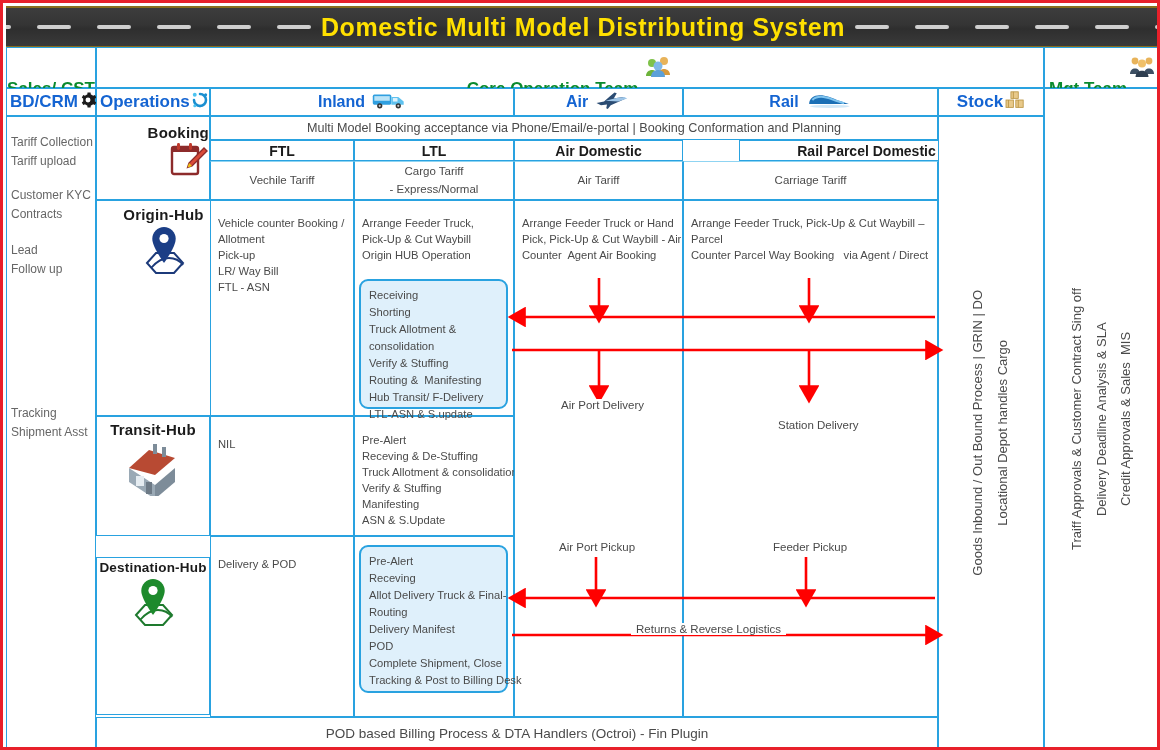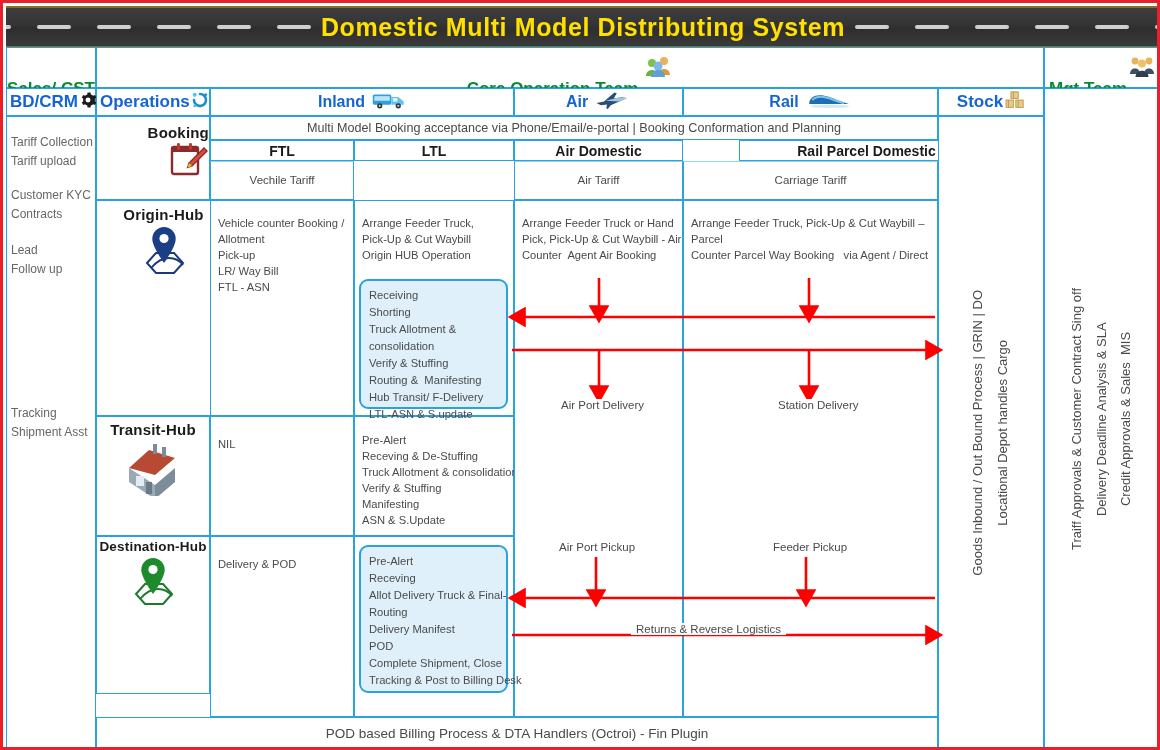--- a/index.html
+++ b/index.html
@@ -241,21 +241,21 @@
           <path d="M32 47l20-17v14L32 61z" fill="#7d8c99"></path>
           <rect x="13" y="38" width="8" height="10" fill="#e5ecf1"></rect>
           <rect x="23" y="44" width="6" height="12" fill="#6d7a86"></rect>
           <rect x="30" y="6" width="4" height="10" fill="#7d8c99"></rect>
           <rect x="39" y="9" width="4" height="10" fill="#7d8c99"></rect>
         </svg>
       </span>
     </div>
   </div>
 
-  <div class="cell" style="left:93px;top:533px;width:114px;height:158px;">
+  <div class="cell" style="left:93px;top:554px;width:114px;height:158px;">
     <div style="text-align:center;padding-top:2px;">
       <div class="hub-label" style="font-size:13.5px;">Destination-Hub</div>
       <span class="icon">
         <svg width="54" height="58" viewBox="0 0 54 58">
           <path d="M10 40l9-10h18l9 10-9 10H19z" fill="none" stroke="#1e7a2e" stroke-width="2"></path>
           <path d="M14 45c6-7 12-10 18-10s11 3 14 7" fill="none" stroke="#1e7a2e" stroke-width="1.8"></path>
           <path d="M27 4c-6.5 0-11.7 5.2-11.7 11.7C15.3 24 27 40 27 40s11.7-16 11.7-24.3C38.7 9.2 33.5 4 27 4z" fill="#1d8a2c"></path>
           <circle cx="27" cy="15.5" r="4.6" fill="#fff"></circle>
         </svg>
       </span>
@@ -275,20 +275,24 @@
   <div class="cell ctr" style="left:511px;top:137px;width:169px;height:21px;">
     <span class="sub-bold">Air Domestic</span>
     </div>
   <div class="cell ctr" style="left:696px;top:137px;width:255px;height:21px;margin-left:40px;">
     <span class="sub-bold">Rail Parcel Domestic</span>
     </div>
 
   <div class="cell ctr" style="left:207px;top:158px;width:144px;height:39px;border-top-color:#8fd4f2;">
     <span class="body-txt2" style="white-space:pre;">Vechile Tariff</span>
     </div>
+  <div class="cell ctr" style="left:351px;top:158px;width:160px;height:39px;border-top-color:#8fd4f2;">
+    <span class="body-txt2" style="white-space:pre;">Cargo Tariff
+- Express/Normal</span>
+    </div>
   <div class="cell ctr" style="left:511px;top:158px;width:169px;height:39px;border-top-color:#8fd4f2;">
     <span class="body-txt2" style="white-space:pre;">Air Tariff</span>
     </div>
   <div class="cell ctr" style="left:680px;top:158px;width:255px;height:39px;border-top-color:#8fd4f2;">
     <span class="body-txt2" style="white-space:pre;">Carriage Tariff</span>
     </div>
 
   <div class="cell" style="left:207px;top:197px;width:144px;height:216px;">
     <div class="body-txt" style="padding:15px 0 0 7px;white-space:pre;">Vehicle counter Booking /
 Allotment
@@ -385,18 +389,18 @@
 
       <line x1="803" y1="554" x2="803" y2="594" marker-end="url(#ah-d)"></line>
 
       <line x1="932" y1="595" x2="515" y2="595" marker-end="url(#ah-d)"></line>
 
       <line x1="509" y1="632" x2="930" y2="632" marker-end="url(#ah-d)"></line>
     </g>
   </svg>
 
   <div class="arrow-lbl" style="left:553px;top:396px;">Air Port Delivery</div>
-  <div class="arrow-lbl" style="left:770px;top:396px;">Station Delivery</div>
+  <div class="arrow-lbl" style="left:770px;top:416px;">Station Delivery</div>
   <div class="arrow-lbl" style="left:551px;top:538px;">Air Port Pickup</div>
   <div class="arrow-lbl" style="left:765px;top:538px;">Feeder Pickup</div>
   <div class="arrow-lbl" style="left:628px;top:620px;">Returns &amp; Reverse Logistics</div>
 
 </div>
 
 </body></html>

